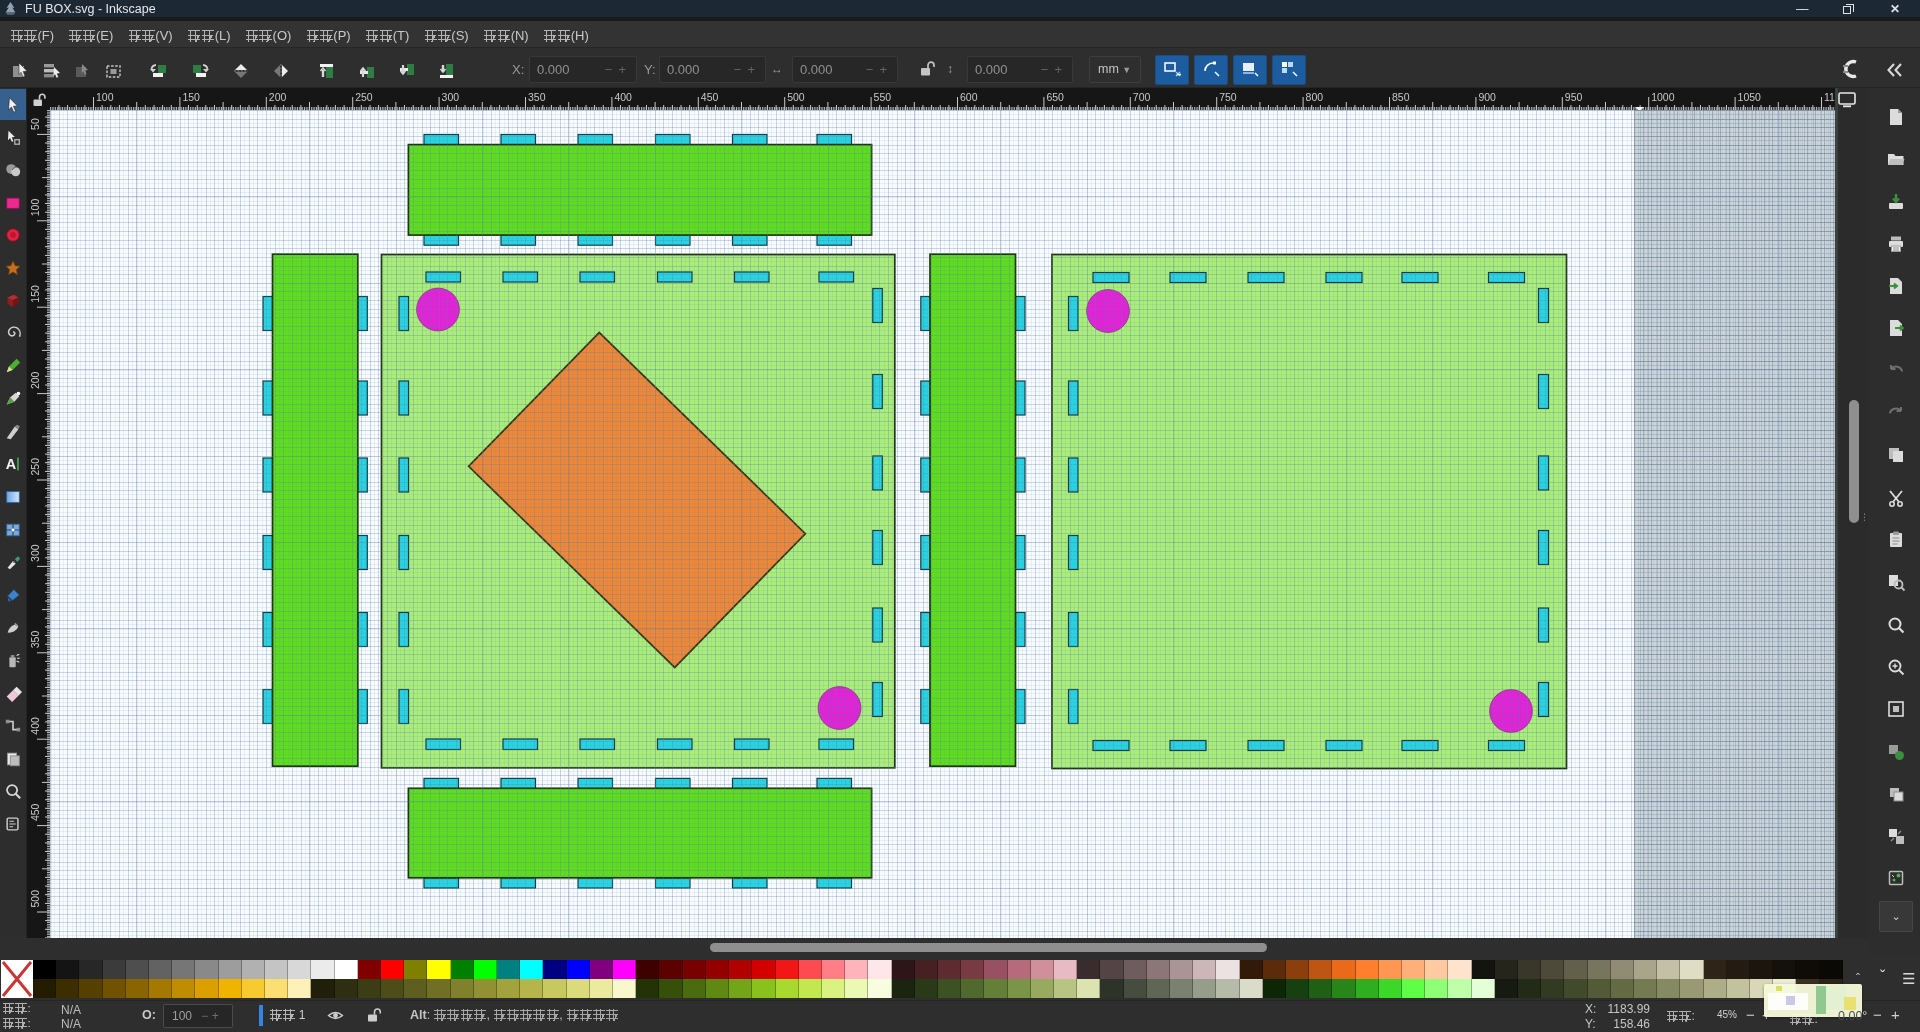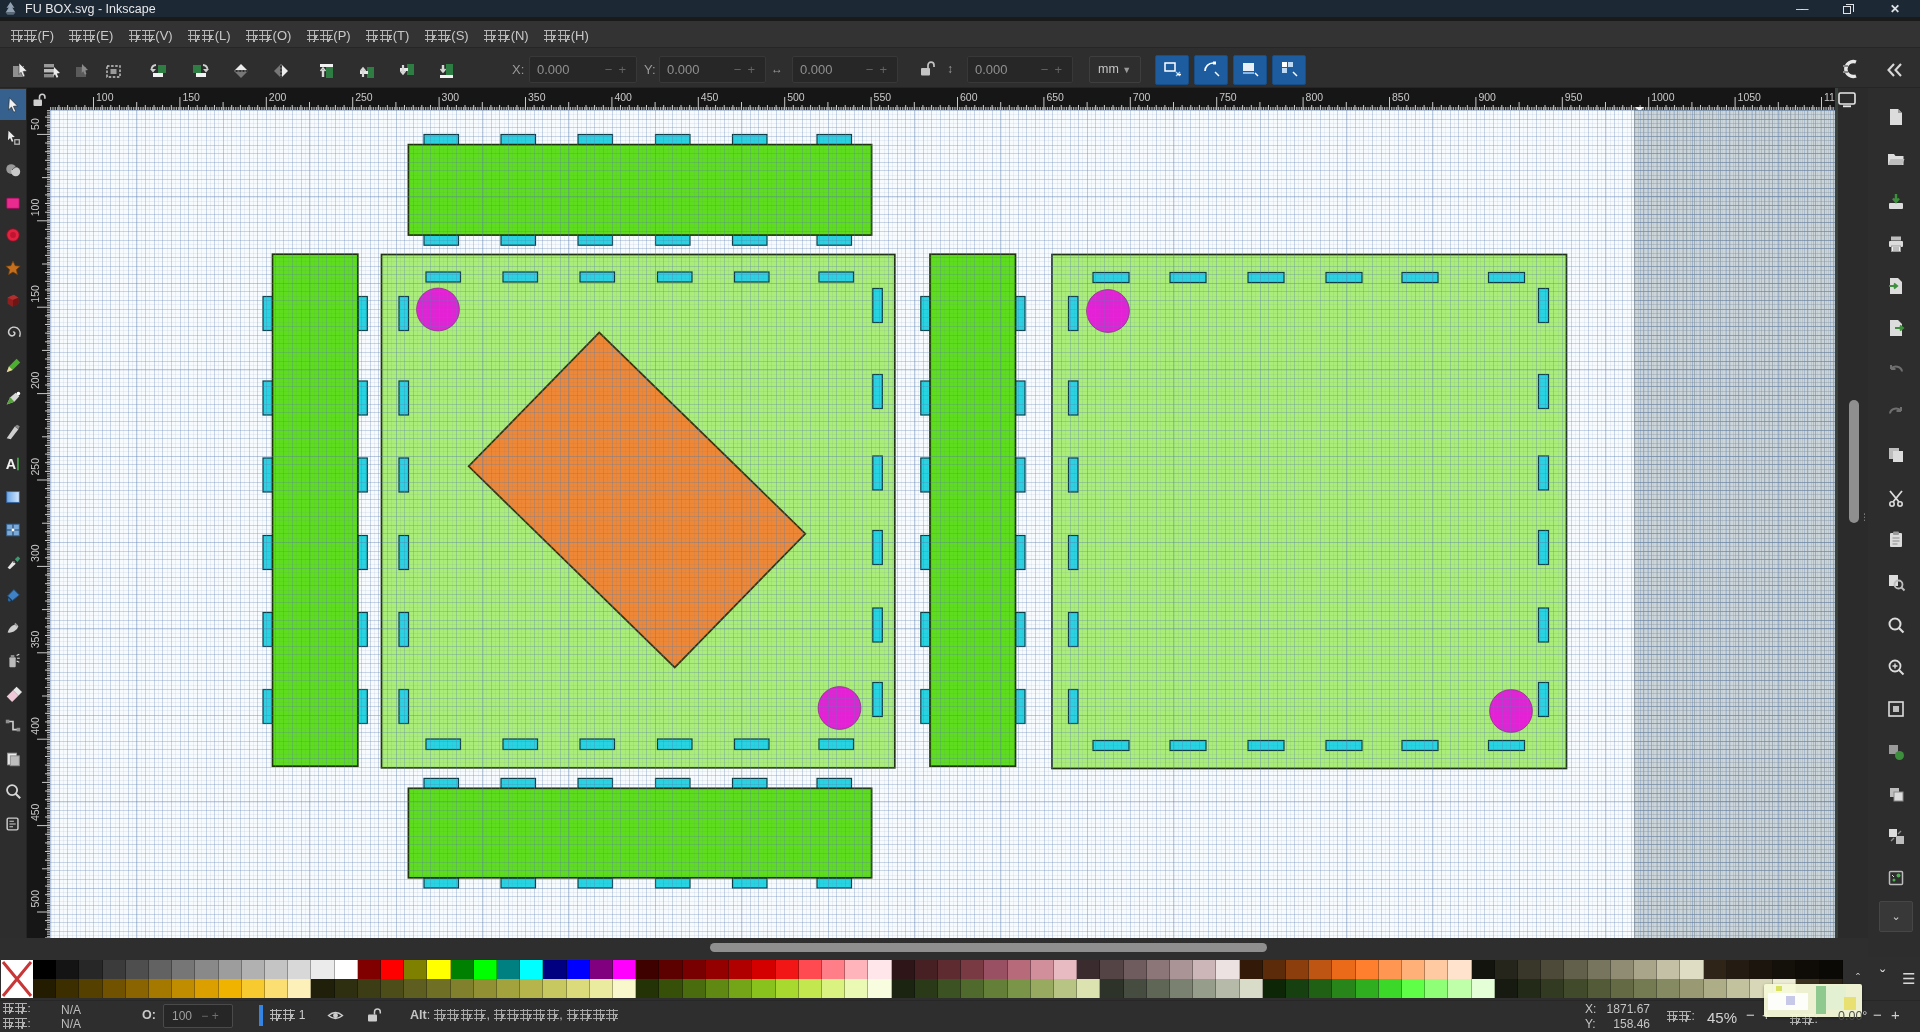--- a/index.html
+++ b/index.html
@@ -1172,26 +1172,26 @@
   </svg>
 
 <svg class="abs" style="left:366px;top:1007px" width="17" height="16" viewBox="0 0 17 16">
 <rect x="2" y="7.5" width="9" height="7" rx="1" fill="#cdcdcd"></rect>
 <path d="M8.5 7.5 V5 a2.9 2.9 0 0 1 5.8 0 V6.5" stroke="#cdcdcd" stroke-width="1.5" fill="none"></path>
   </svg>
 
 <div class="abs" style="left:410px;top:1008px;color:#c4c4c4;font-size:12.5px"><b>Alt</b><span style="color:#c4c4c4">: </span><i class="zh" style="width:12px;height:12px;color:#bdbdbd;"></i><i class="zh" style="width:12px;height:12px;color:#bdbdbd;"></i><i class="zh" style="width:12px;height:12px;color:#bdbdbd;"></i><i class="zh" style="width:12px;height:12px;color:#bdbdbd;"></i><span style="color:#bdbdbd">, </span><i class="zh" style="width:12px;height:12px;color:#bdbdbd;"></i><i class="zh" style="width:12px;height:12px;color:#bdbdbd;"></i><i class="zh" style="width:12px;height:12px;color:#bdbdbd;"></i><i class="zh" style="width:12px;height:12px;color:#bdbdbd;"></i><i class="zh" style="width:12px;height:12px;color:#bdbdbd;"></i><span style="color:#bdbdbd">, </span><i class="zh" style="width:12px;height:12px;color:#bdbdbd;"></i><i class="zh" style="width:12px;height:12px;color:#bdbdbd;"></i><i class="zh" style="width:12px;height:12px;color:#bdbdbd;"></i><i class="zh" style="width:12px;height:12px;color:#bdbdbd;"></i></div>
 
 <div class="abs" style="left:1585px;top:1002px;color:#c6c6c6;font-size:12px">X:</div>
-<div class="abs" style="left:1604px;top:1002px;color:#c6c6c6;font-size:12px;width:46px;text-align:right">1871.67</div>
+<div class="abs" style="left:1604px;top:1002px;color:#c6c6c6;font-size:12px;width:46px;text-align:right">1183.99</div>
 <div class="abs" style="left:1585px;top:1017px;color:#c6c6c6;font-size:12px">Y:</div>
 <div class="abs" style="left:1604px;top:1017px;color:#c6c6c6;font-size:12px;width:46px;text-align:right">158.46</div>
 
 <div class="abs" style="left:1666px;top:1009px;font-size:12px"><i class="zh" style="width:11.5px;height:11.5px;color:#c6c6c6;"></i><i class="zh" style="width:11.5px;height:11.5px;color:#c6c6c6;"></i><span style="color:#c6c6c6">:</span></div>
-<div class="abs" style="left:1687px;top:1009px;color:#d2d2d2;font-size:15px;width:50px;text-align:right">45%</div>
+<div class="abs" style="left:1687px;top:1009px;color:#d2d2d2;font-size:10px;width:50px;text-align:right">45%</div>
 <div class="abs" style="left:1746px;top:1006px;color:#cfcfcf;font-size:15px">−</div>
 <div class="abs" style="left:1762px;top:1006px;color:#cfcfcf;font-size:15px">+</div>
 
 <div class="abs" style="left:1789px;top:1012px;font-size:12px"><i class="zh" style="width:11.5px;height:11.5px;color:#c6c6c6;"></i><i class="zh" style="width:11.5px;height:11.5px;color:#c6c6c6;"></i><span style="color:#c6c6c6">:</span></div>
 
 <div class="abs" style="left:1764px;top:984px;width:98px;height:33px;background:rgba(246,249,216,.96);border-radius:2px;box-shadow:0 1px 3px rgba(0,0,0,.4)">
 <i style="position:absolute;left:4px;top:9px;width:40px;height:17px;background:#fdfdfa"></i>
 <i style="position:absolute;left:12px;top:2px;width:6px;height:5px;background:#d8e060"></i>
 <i style="position:absolute;left:22px;top:12px;width:9px;height:9px;background:#c8c8e8"></i>
 <i style="position:absolute;left:52px;top:2px;width:10px;height:28px;background:#8fc98f"></i>

